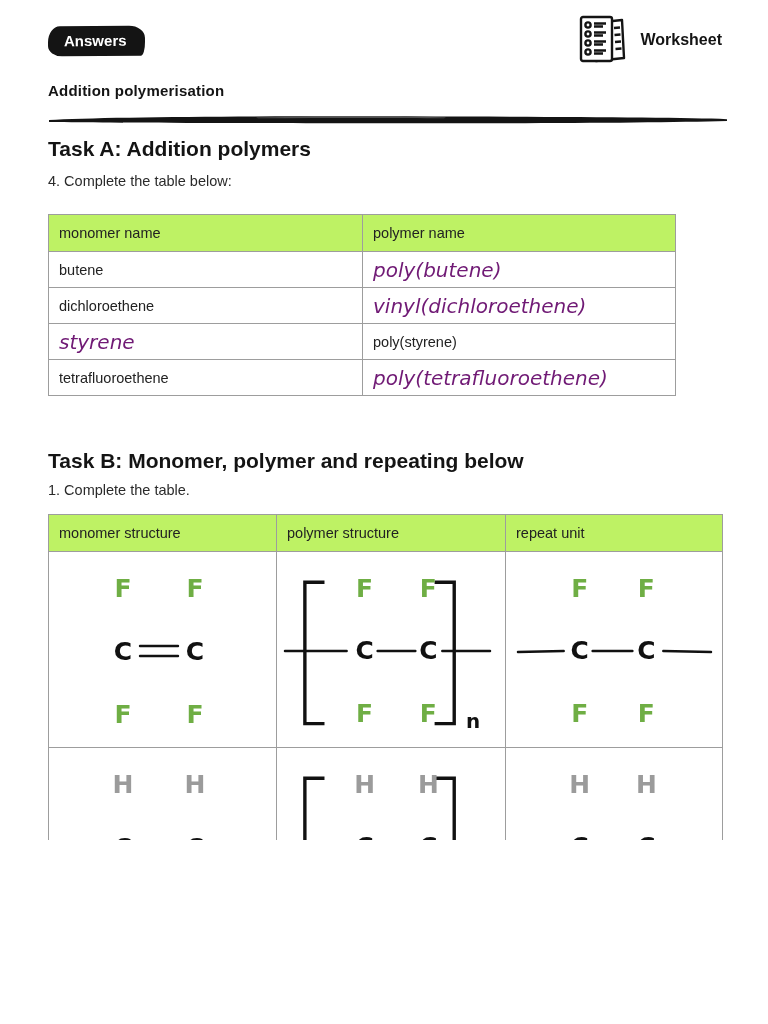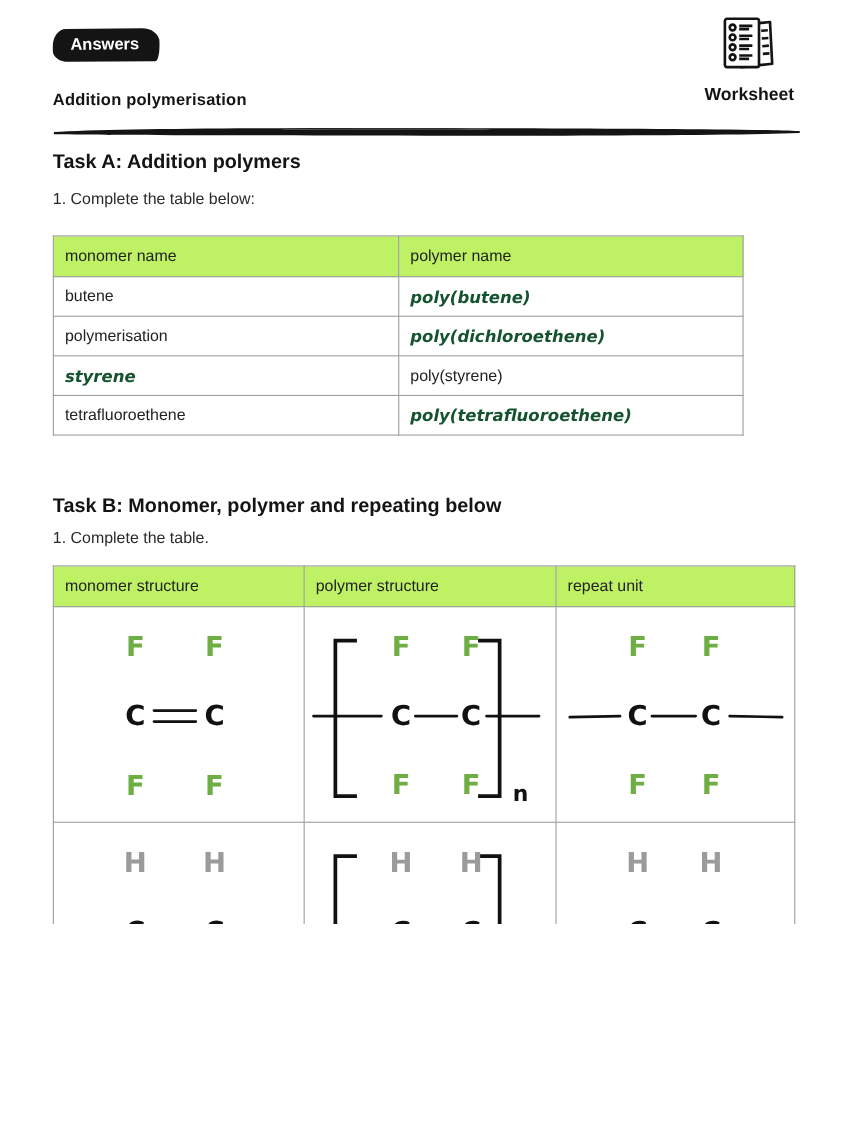--- a/index.html
+++ b/index.html
@@ -3,42 +3,42 @@
 <meta charset="utf-8">
 <style>
   html,body{margin:0;padding:0;background:#ffffff;}
   .page{position:relative;width:768px;height:840px;background:#ffffff;overflow:hidden;
         font-family:"Liberation Sans",sans-serif;color:#1e1e1e;}
 
   
   .answers-badge{position:absolute;left:48px;top:26px;background:#141414;color:#fff;
         font-weight:bold;font-size:15px;padding:6px 18px 7px 16px;
         border-radius:12px 16px 4px 14px / 16px 12px 14px 10px;transform:rotate(-.4deg);}
-  .brand{position:absolute;right:46px;top:14px;display:flex;align-items:center;gap:12px;flex-direction:column;}
+  .brand{position:absolute;right:46px;top:14px;display:flex;align-items:center;gap:12px;}
   .brand-label{font-weight:bold;font-size:16px;color:#141414;}
 
   
   .title{position:absolute;left:48px;top:82px;font-size:15px;font-weight:bold;color:#141414;letter-spacing:.2px;}
   .title-underline{position:absolute;left:46px;top:113px;}
 
   
-  .task-heading{position:absolute;left:48px;font-size:18px;font-weight:bold;color:#141414;}
+  .task-heading{position:absolute;left:48px;font-size:21px;font-weight:bold;color:#141414;}
   .instruction{position:absolute;left:48px;font-size:14.5px;color:#2a2a2a;}
   .h-a{top:137px}.i-a{top:173px}.h-b{top:449px}.i-b{top:482px}
 
   
   table{border-collapse:collapse;position:absolute;table-layout:fixed;background:#fff;}
   .table-a{left:48px;top:214px;width:627px;}
   .table-b{left:48px;top:514px;width:674px;}
   th,td{border:1.5px solid #9d9d9d;text-align:left;vertical-align:middle;
         padding:0 0 0 10px;font-size:14.5px;color:#222;}
   th{background:#bef264;font-weight:normal;height:36px;}
   .table-a td{height:35px;}
   .table-b td{height:195px;padding:0;}
-  .hand{font-family:"DejaVu Sans",sans-serif;font-style:italic;font-size:15px;color:#14532d;font-weight:bold;}
+  .hand{font-family:"DejaVu Sans",sans-serif;font-style:italic;font-size:20px;color:#701a75;}
 
   
   .molcell{display:flex;align-items:center;justify-content:center;height:195px;}
   svg text{font-family:"DejaVu Sans",sans-serif;font-weight:bold;}
   .atom{font-size:25px;}
   .atom-c{fill:#111;}
   .atom-f{fill:#6fae44;}
   .atom-h{fill:#9b9b9b;}
   .n-sub{font-size:20px;font-weight:bold;fill:#111;}
   .bond{stroke-width:2.4;stroke-linecap:round;}
@@ -102,41 +102,41 @@
     <span class="brand-label">Worksheet</span>
   </div>
 
   <div class="title">Addition polymerisation</div>
   <svg class="title-underline" width="684" height="14" viewBox="0 0 684 14">
     <path d="M3 7 C60 3.5 250 2.8 420 3.6 C540 4.2 640 4.4 681 6.2 L681 8 C600 10.2 430 10.6 260 10.2 C140 9.9 40 9.8 3 9 Z" fill="#141414"></path>
     <path d="M210 4.4 C300 3.6 360 3.8 400 4.4 L398 5.2 C350 4.8 280 4.9 212 5.2 Z" fill="#ffffff" opacity="0.25"></path>
   </svg>
 
   <div class="task-heading h-a">Task A: Addition polymers</div>
-  <div class="instruction i-a">1. Complete the table below:</div>
+  <div class="instruction i-a">4. Complete the table below:</div>
 
   <table class="table-a">
     <colgroup>
         <col style="width:314px">
         <col style="width:313px">
       </colgroup>
     <thead>
       <tr>
         <th>monomer name</th>
         <th>polymer name</th>
       </tr>
     </thead>
     <tbody>
       <tr>
         <td>butene</td>
         <td class="hand">poly(butene)</td>
       </tr>
       <tr>
-        <td>polymerisation</td>
-        <td class="hand">poly(dichloroethene)</td>
+        <td>dichloroethene</td>
+        <td class="hand">vinyl(dichloroethene)</td>
       </tr>
       <tr>
         <td class="hand">styrene</td>
         <td>poly(styrene)</td>
       </tr>
       <tr>
         <td>tetrafluoroethene</td>
         <td class="hand">poly(tetrafluoroethene)</td>
       </tr>
     </tbody>

